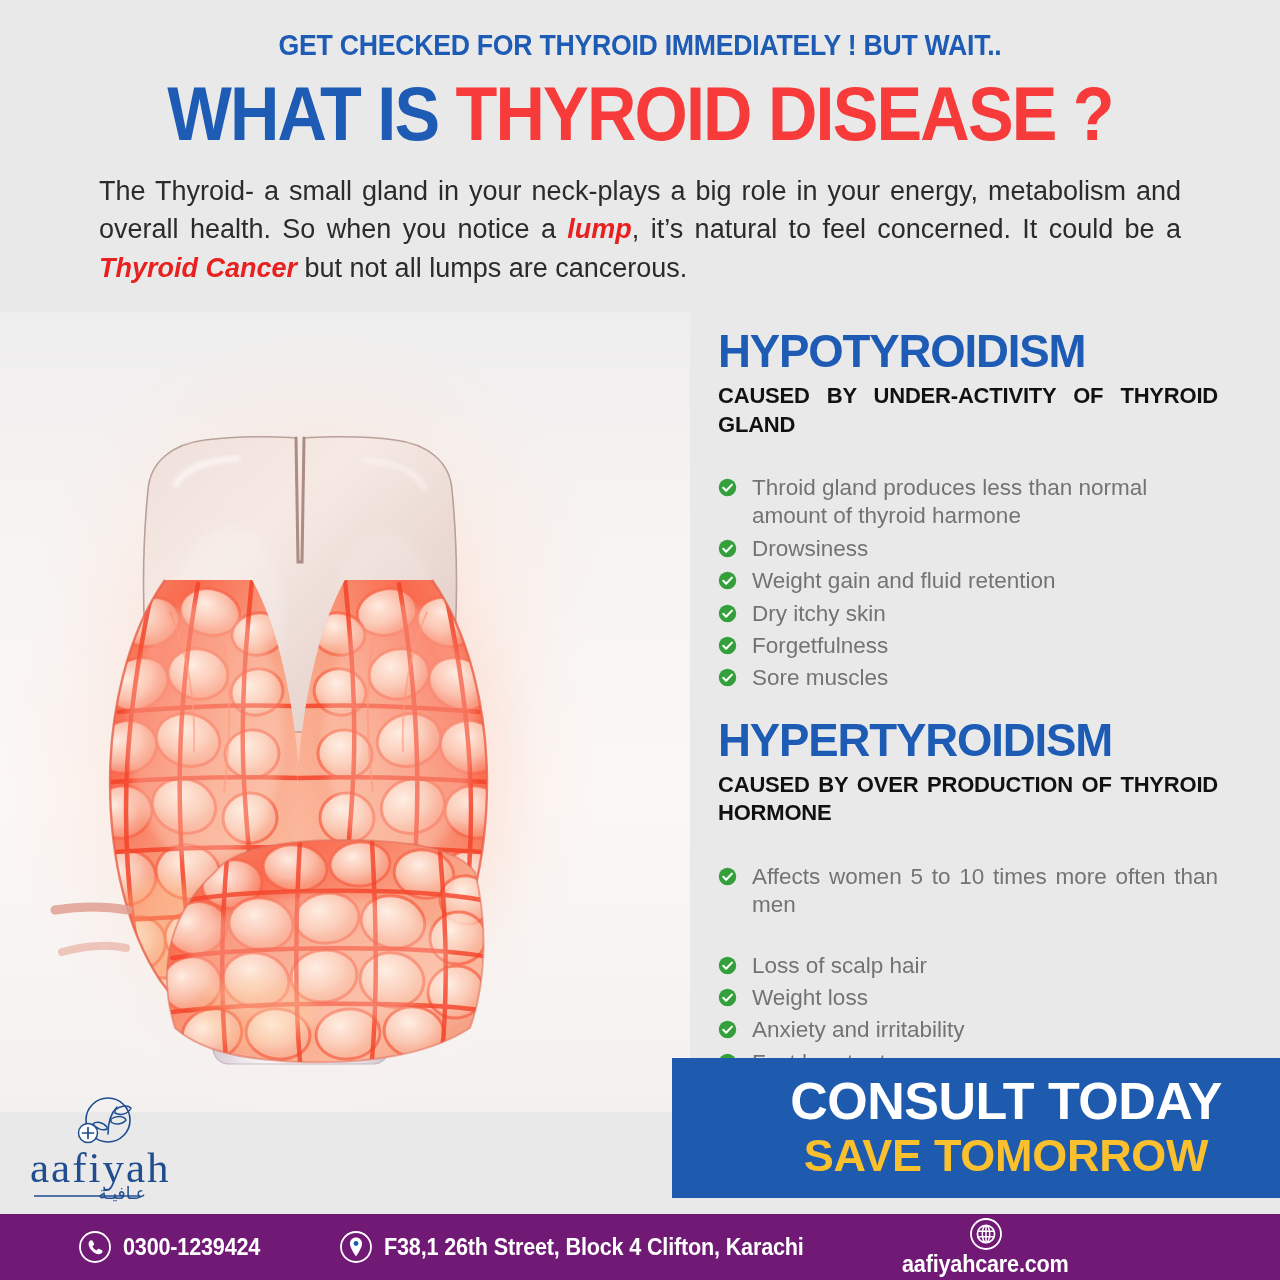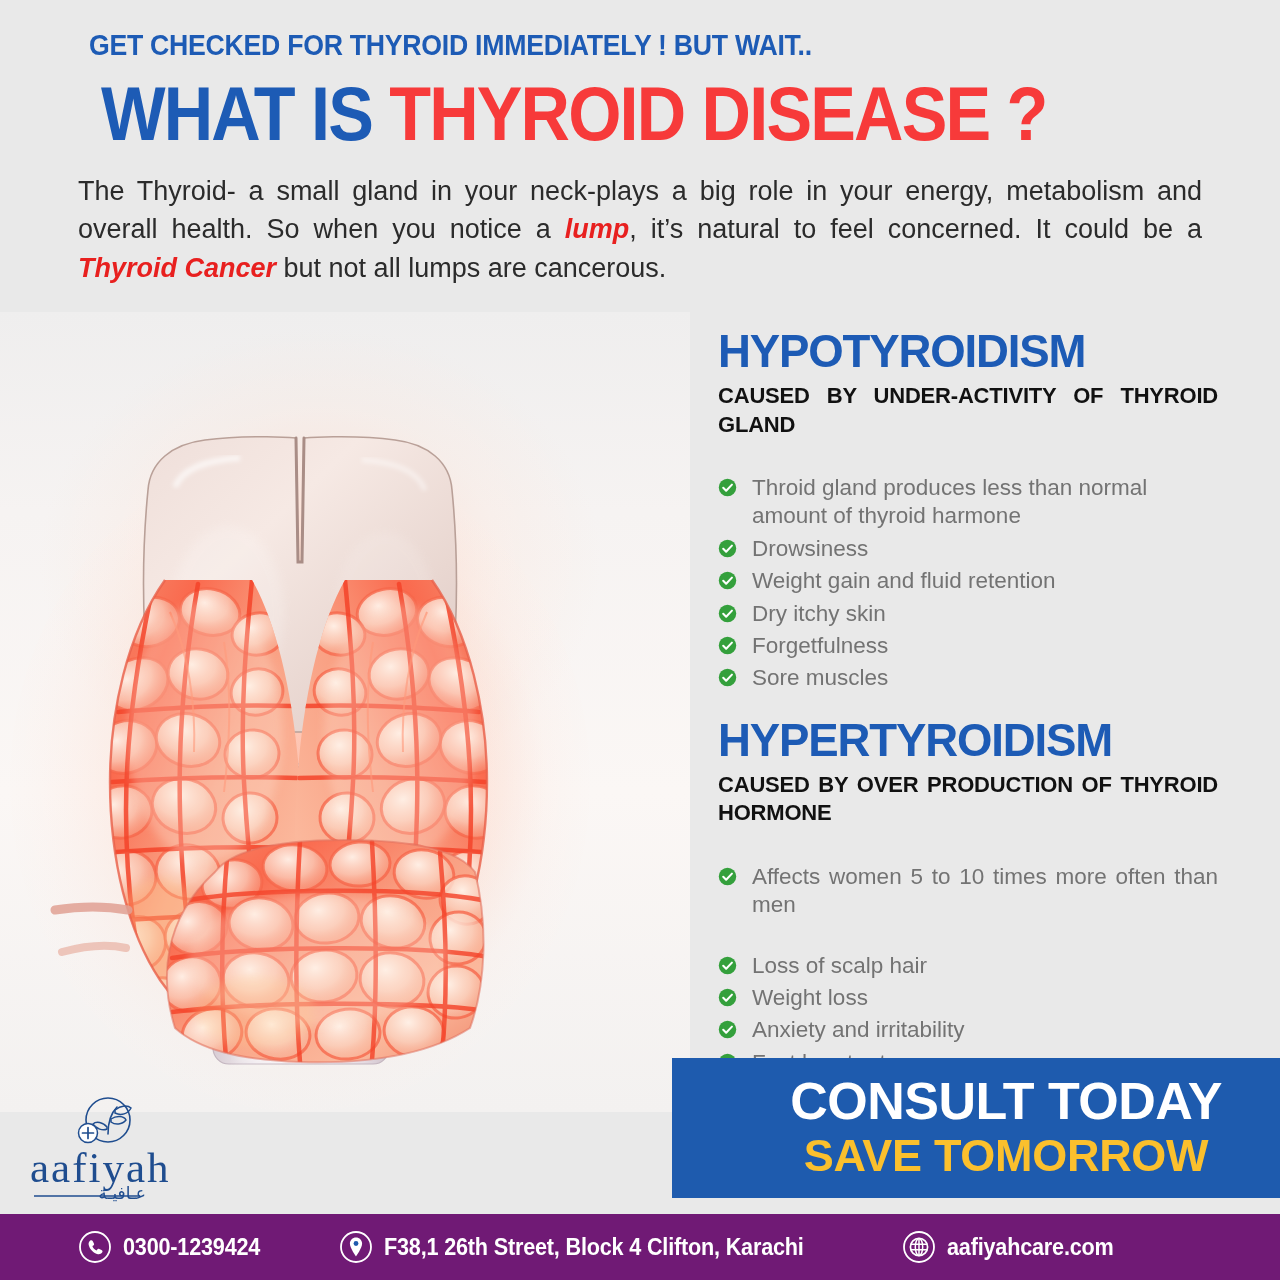--- a/index.html
+++ b/index.html
@@ -5,39 +5,39 @@
   * { margin:0; padding:0; box-sizing:border-box; }
   html, body { width:1280px; height:1280px; }
   body {
     font-family:"Liberation Sans", sans-serif;
     background:#e9e9e9;
     position:relative;
     overflow:hidden;
   }
 
   
-  .header { padding:30px 41px 0; text-align:left; }
+  .header { padding:30px 41px 0; text-align:center; }
   .kicker {
     font-size:29px; font-weight:bold; color:#1d5bb5;
     letter-spacing:-0.3px; line-height:1.1;
     font-family:"Liberation Sans Narrow","Liberation Sans",sans-serif;
     transform:scaleX(0.92); transform-origin:center;
   }
   .headline {
     margin-top:16px; font-size:76px; font-weight:bold;
     line-height:0.95; letter-spacing:-2px;
     transform:scaleX(0.9); transform-origin:center;
     white-space:nowrap;
   }
   .headline .h-blue { color:#1d5bb5; }
   .headline .h-red  { color:#f73a3a; }
 
   
   .intro {
-    margin:22px 78px 0; font-size:27px; line-height:1.42;
+    margin:22px 99px 0; font-size:27px; line-height:1.42;
     color:#2b2b2b; text-align:justify; text-justify:inter-word;
     font-family:"Liberation Sans", sans-serif;
   }
   .intro .em-red { color:#e8201f; font-style:italic; font-weight:bold; }
 
   
   .illus {
     position:absolute; left:0; top:312px; width:690px; height:800px;
     background:
       radial-gradient(ellipse 300px 360px at 330px 470px, rgba(255,150,120,0.42) 0%, rgba(255,190,165,0.20) 45%, rgba(255,255,255,0) 72%),
@@ -96,21 +96,21 @@
   }
   .fitem { display:flex; align-items:center; color:#fff; }
   .fitem .ficon { width:34px; height:34px; flex:0 0 34px; margin-right:11px; }
   .fitem .ftxt {
     font-size:23px; font-weight:bold; letter-spacing:-0.2px;
     font-family:"Liberation Sans Narrow","Liberation Sans",sans-serif;
     transform:scaleX(0.94); transform-origin:left center; white-space:nowrap;
   }
   .f-phone { margin-left:78px; }
   .f-addr  { margin-left:70px; }
-  .f-web   { margin-left:72px; }
+  .f-web   { margin-left:72px;flex-direction:column; }
 </style>
 </head>
 <body>
 
 <div class="header">
   <div class="kicker">GET CHECKED FOR THYROID IMMEDIATELY ! BUT WAIT..</div>
   <div class="headline">
     <span class="h-blue">WHAT IS </span><span class="h-red">THYROID DISEASE ?</span>
   </div>
 </div>

